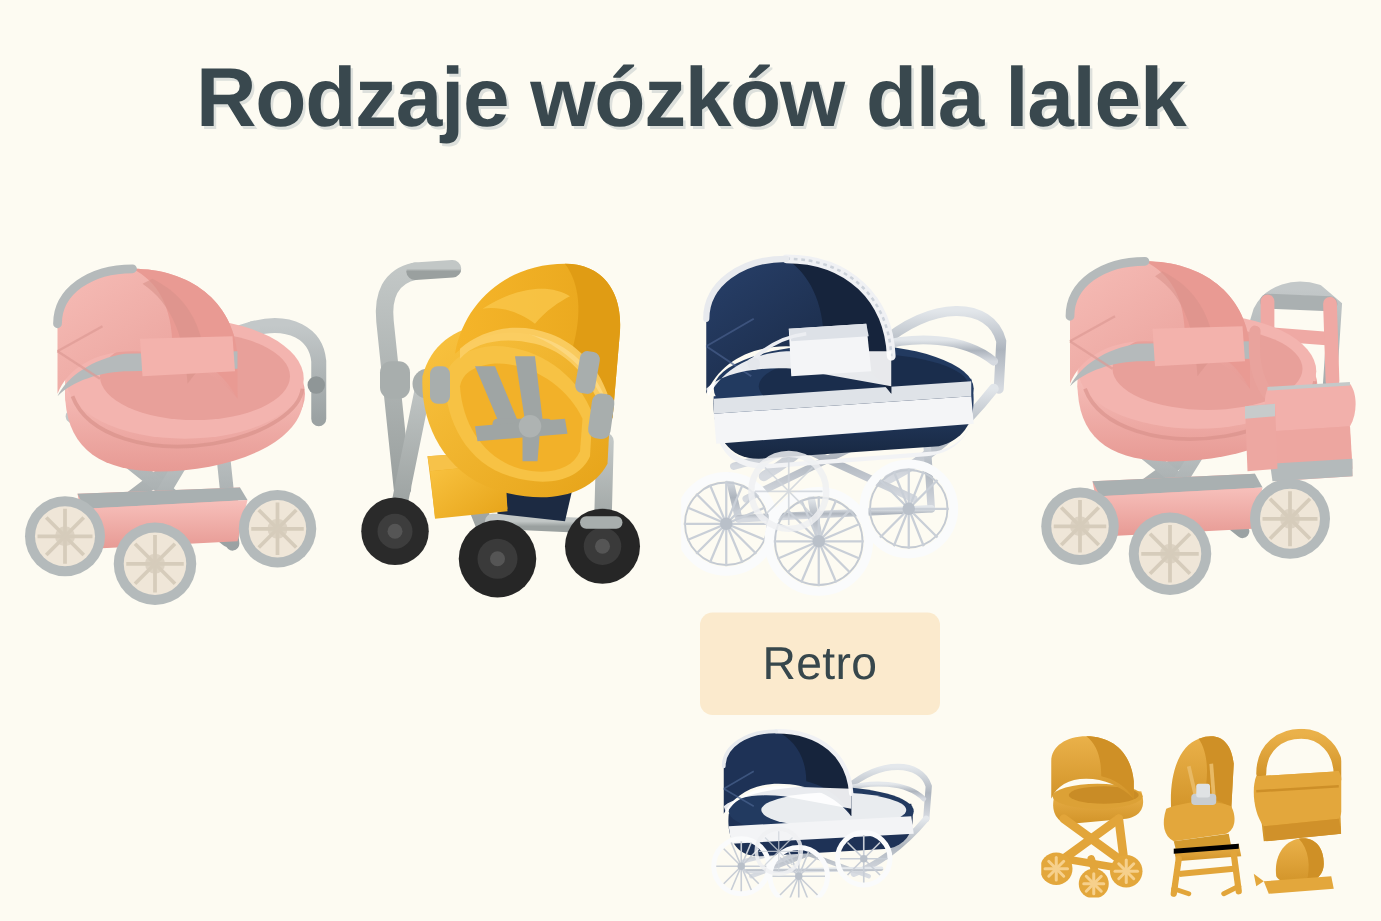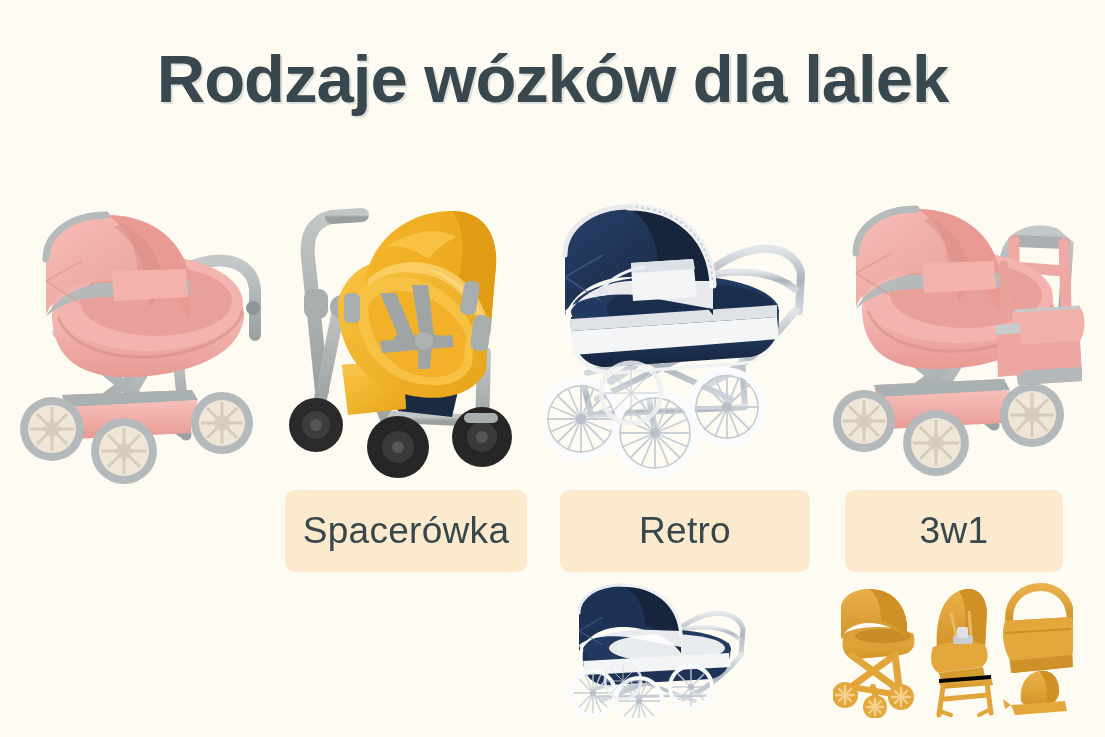--- a/index.html
+++ b/index.html
@@ -49,21 +49,21 @@
   }
   .label-box .label-text {
     font-size: 37px;
     color: #37474c;
     font-family: "Liberation Sans", sans-serif;
     letter-spacing: .3px;
     white-space: nowrap;
   }
   .lb-1 { left: 42px;  top: 490px; width: 216px; }
   .lb-2 { left: 285px; top: 490px; width: 242px; }
-  .lb-3 { left: 560px; top: 490px; width: 250px; }
+  .lb-3 { left: 560px; top: 490px; width: 192px; }
   .lb-4 { left: 845px; top: 490px; width: 218px; }
 
   .extra { position: absolute; }
   .extra svg { display: block; }
   .extra-retro  { left: 565px; top: 583px; width: 195px; height: 135px; }
   .extra-3w1    { left: 833px; top: 583px; width: 240px; height: 135px; }
 </style>
 </head>
 <body>
 
@@ -440,28 +440,22 @@
             <line x1="204" y1="208" x2="204" y2="252"></line>
               <line x1="182" y1="230" x2="226" y2="230"></line>
             <line x1="188" y1="214" x2="220" y2="246"></line>
               <line x1="220" y1="214" x2="188" y2="246"></line>
           </g>
         </g>
       </svg>
     </div>
   </div>
 
-  <div class="label-box lb-2">
-    <span class="label-text">Spacerówka</span>
-  </div>
   <div class="label-box lb-3">
     <span class="label-text">Retro</span>
-  </div>
-  <div class="label-box lb-4">
-    <span class="label-text">3w1</span>
   </div>
 
   <div class="extra extra-retro">
     <svg viewBox="0 0 195 135" xmlns="http://www.w3.org/2000/svg">
       <defs>
         <linearGradient id="chrome2" x1="0" y1="0" x2="0" y2="1">
           <stop offset="0" stop-color="#e4e8ec"></stop>
             <stop offset=".5" stop-color="#aeb5be"></stop>
             <stop offset="1" stop-color="#d8dce2"></stop>
         </linearGradient>

